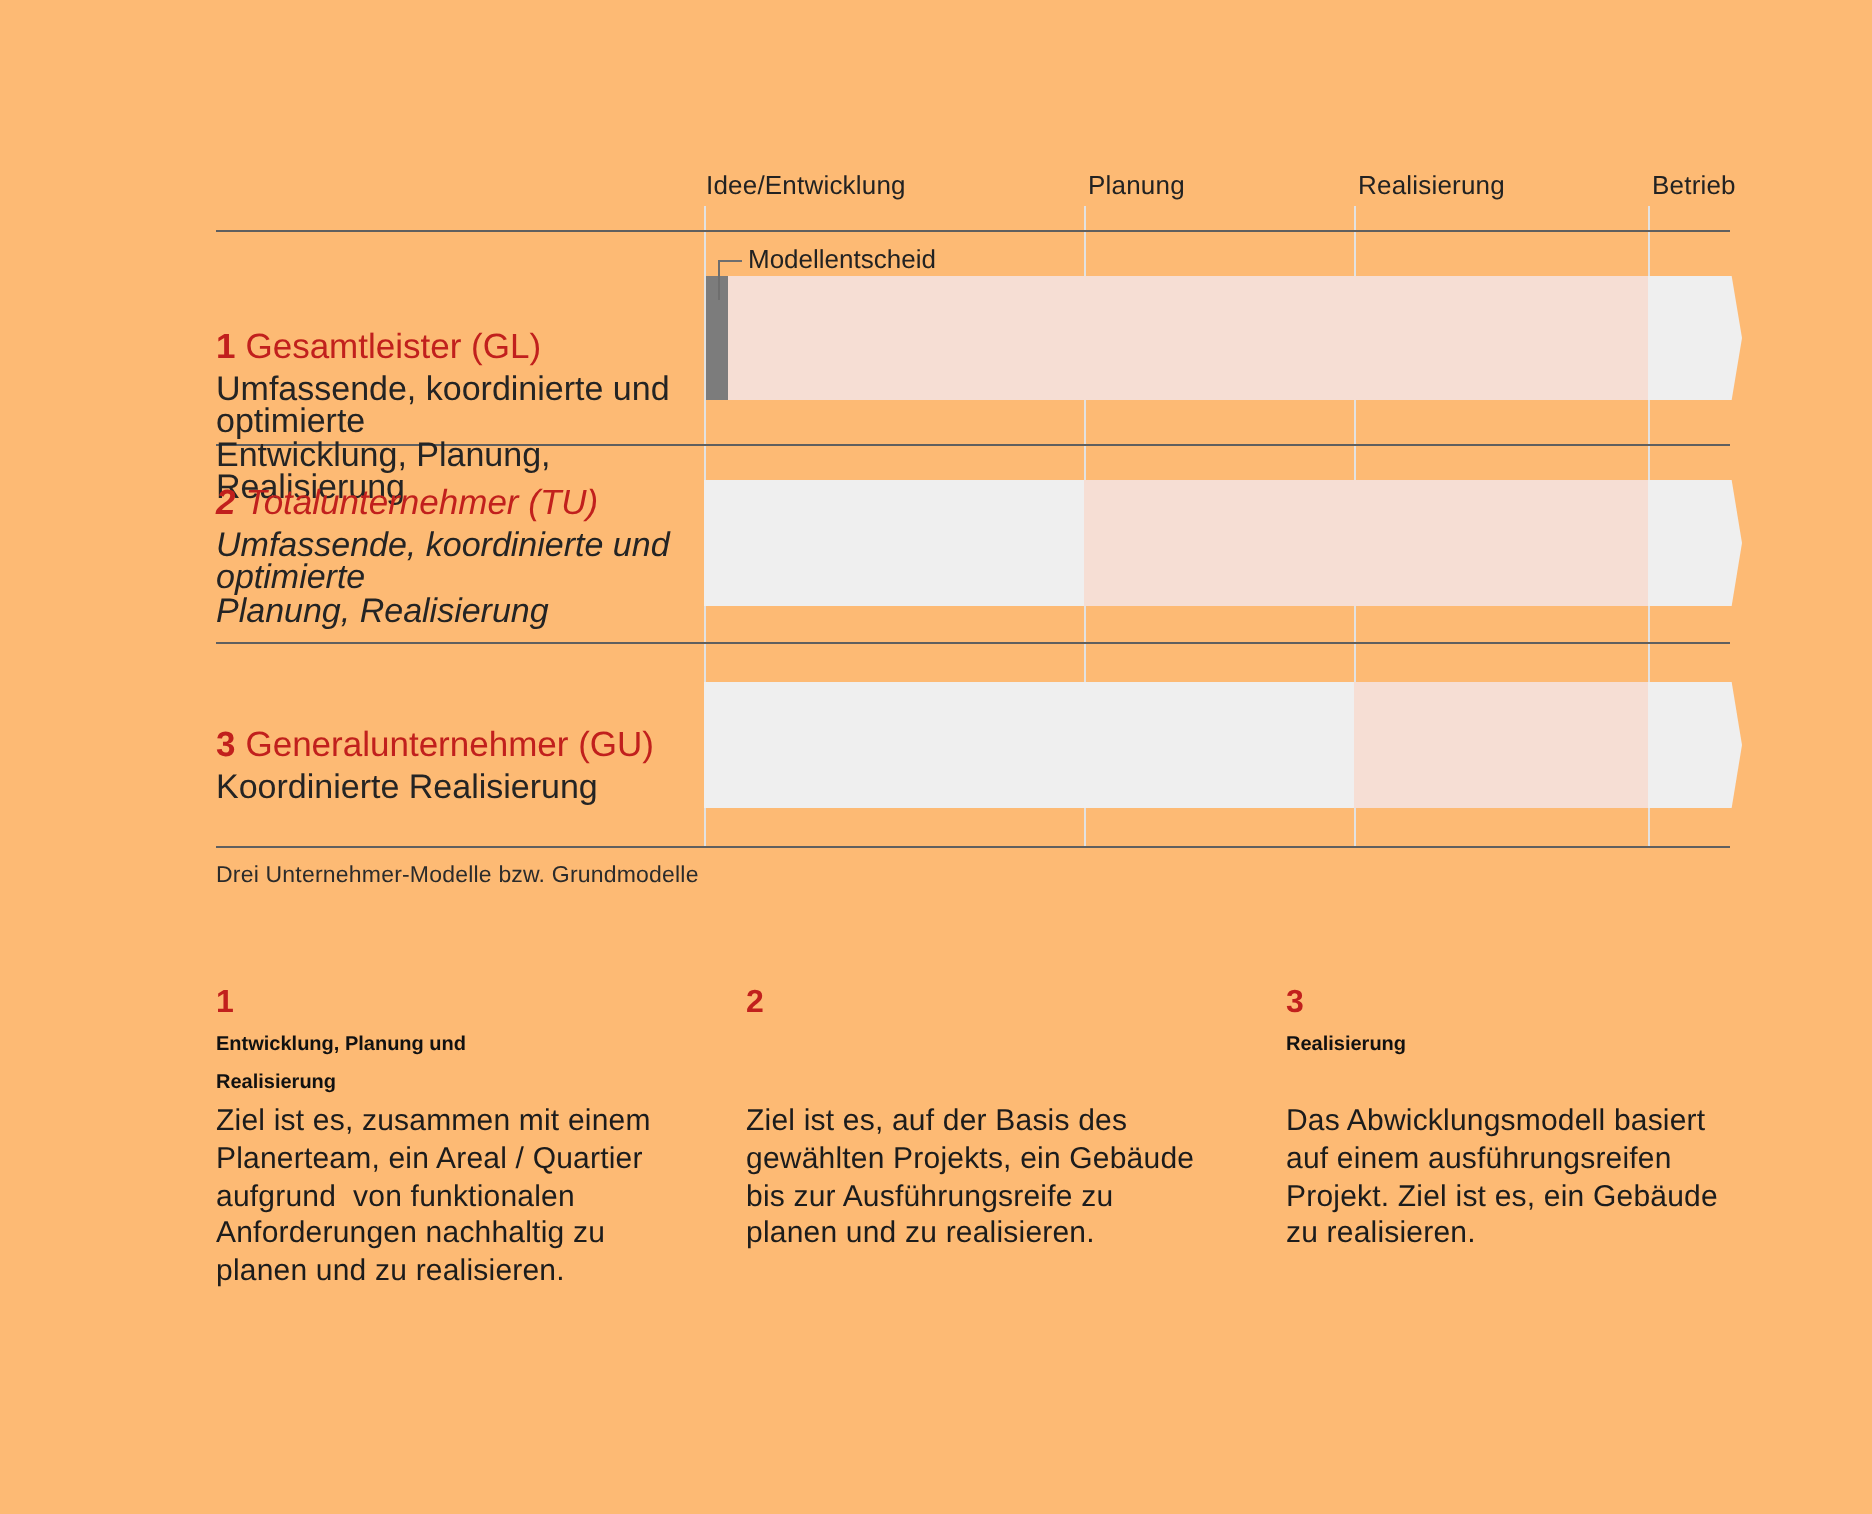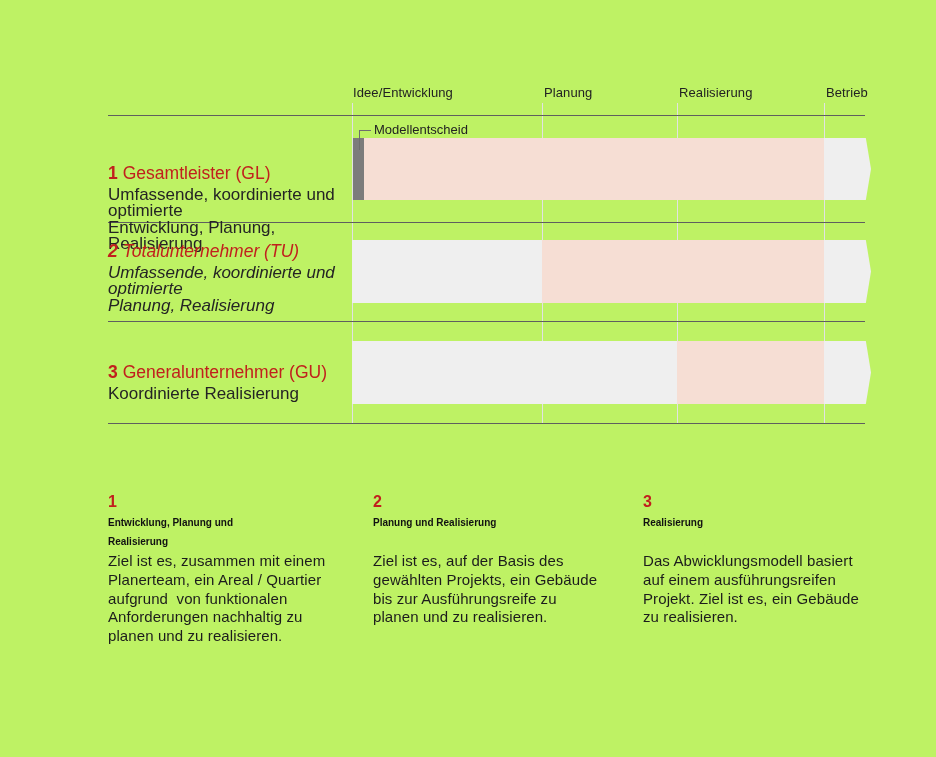--- a/index.html
+++ b/index.html
@@ -1,20 +1,20 @@
 <!DOCTYPE html>
 <html style="--c-red: #c1201d; --c-pink: #f6ded4; --c-gray-band: #efefef; --c-marker-gray: #7c7c7c; --c-line-dark: #5f5f5f; --c-grid-light: #e2e2e2; --c-text-mid: #222222;"><head>
 <meta charset="utf-8">
 <style>
   html, body { margin: 0; padding: 0; background: #ffffff; }
   #canvas {
     position: relative;
     width: 936px;
     height: 757px;
-    background: #bef264;
+    background: #fdba74;
     font-family: "Liberation Sans", "DejaVu Sans", sans-serif;
     color: #1d1d1d;
     overflow: hidden;
   }
 
   
   .phase-header {
     position: absolute;
     top: 86px;
     font-size: 13px;
@@ -166,35 +166,35 @@
 Planung, Realisierung</div>
   </div>
 
   <div class="row-label" style="top:363px;">
     <div class="row-title">
       <span class="num">3</span><span>Generalunternehmer (GU)</span>
     </div>
     <div class="row-subtitle">Koordinierte Realisierung</div>
   </div>
 
+  <div class="caption">Drei Unternehmer-Modelle bzw. Grundmodelle</div>
 
   <div class="legend-col" style="left:108px;">
     <div class="legend-num">1</div>
     <div class="legend-heading">Entwicklung, Planung und
 Realisierung</div>
     <div class="legend-body">Ziel ist es, zusammen mit einem
 Planerteam, ein Areal / Quartier
 aufgrund  von funktionalen
 Anforderungen nachhaltig zu
 planen und zu realisieren.</div>
   </div>
 
   <div class="legend-col" style="left:373px;">
     <div class="legend-num">2</div>
-    <div class="legend-heading">Planung und Realisierung</div>
     <div class="legend-body">Ziel ist es, auf der Basis des
 gewählten Projekts, ein Gebäude
 bis zur Ausführungsreife zu
 planen und zu realisieren.</div>
   </div>
 
   <div class="legend-col" style="left:643px;">
     <div class="legend-num">3</div>
     <div class="legend-heading">Realisierung</div>
     <div class="legend-body">Das Abwicklungsmodell basiert

